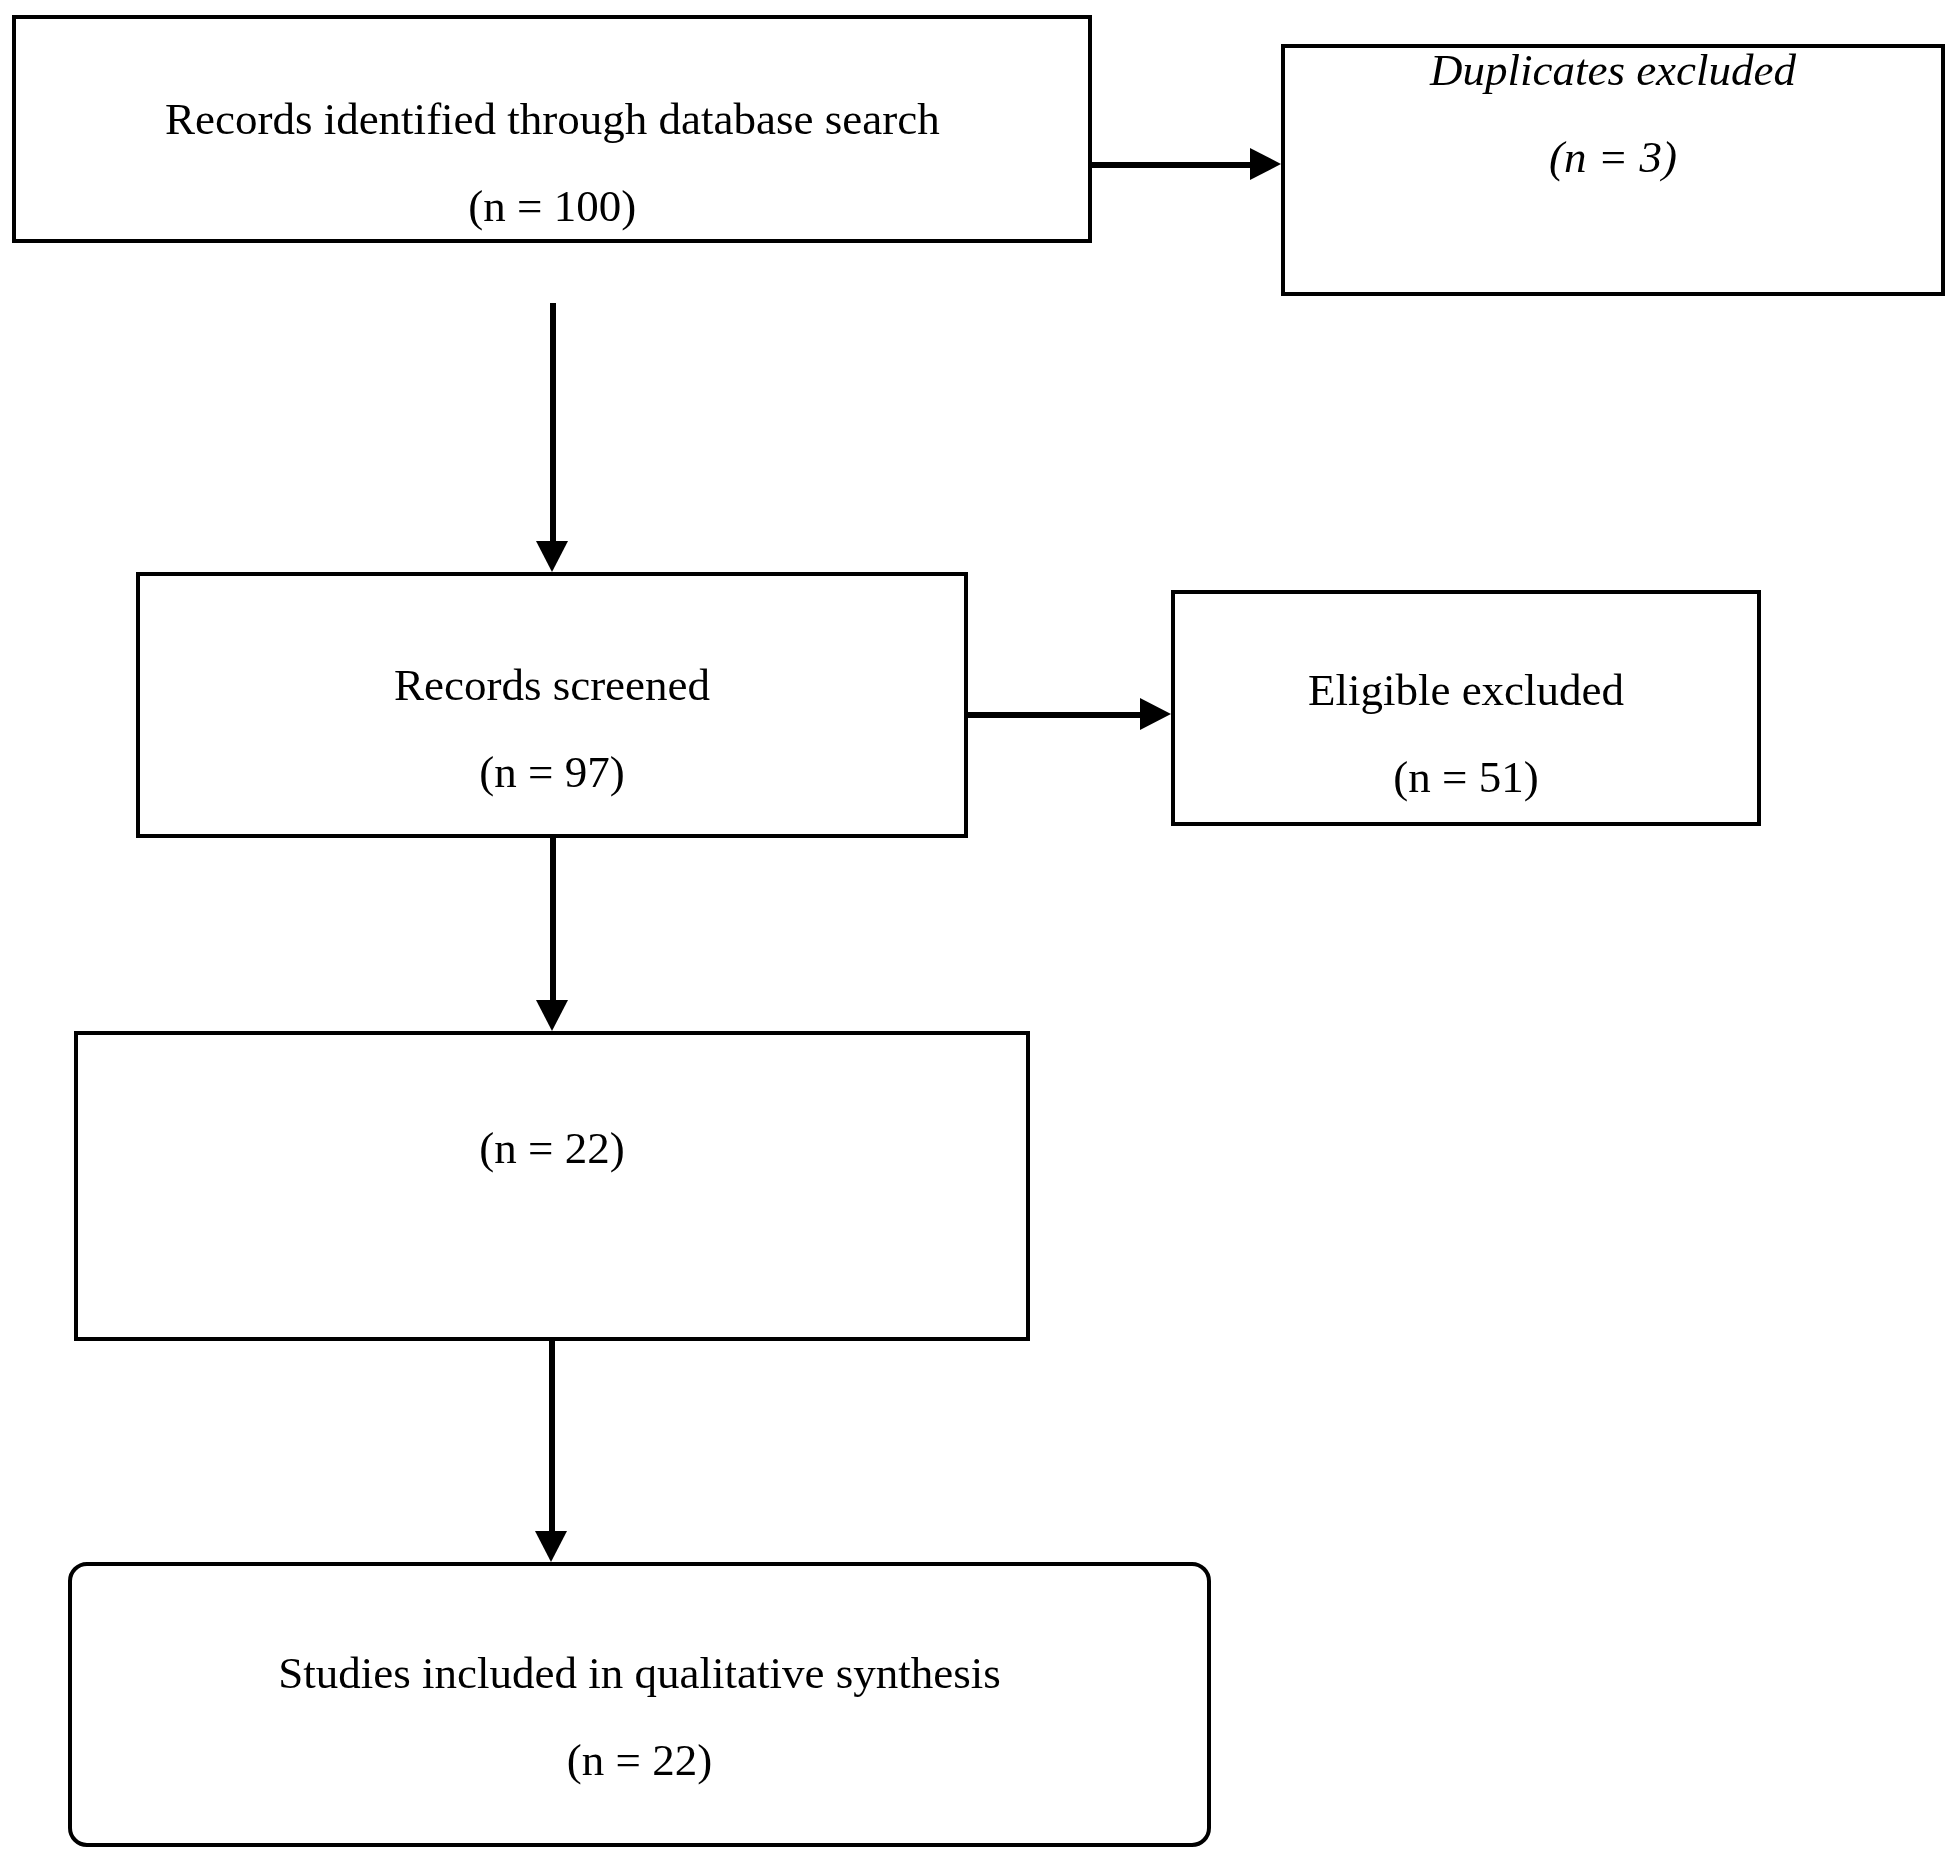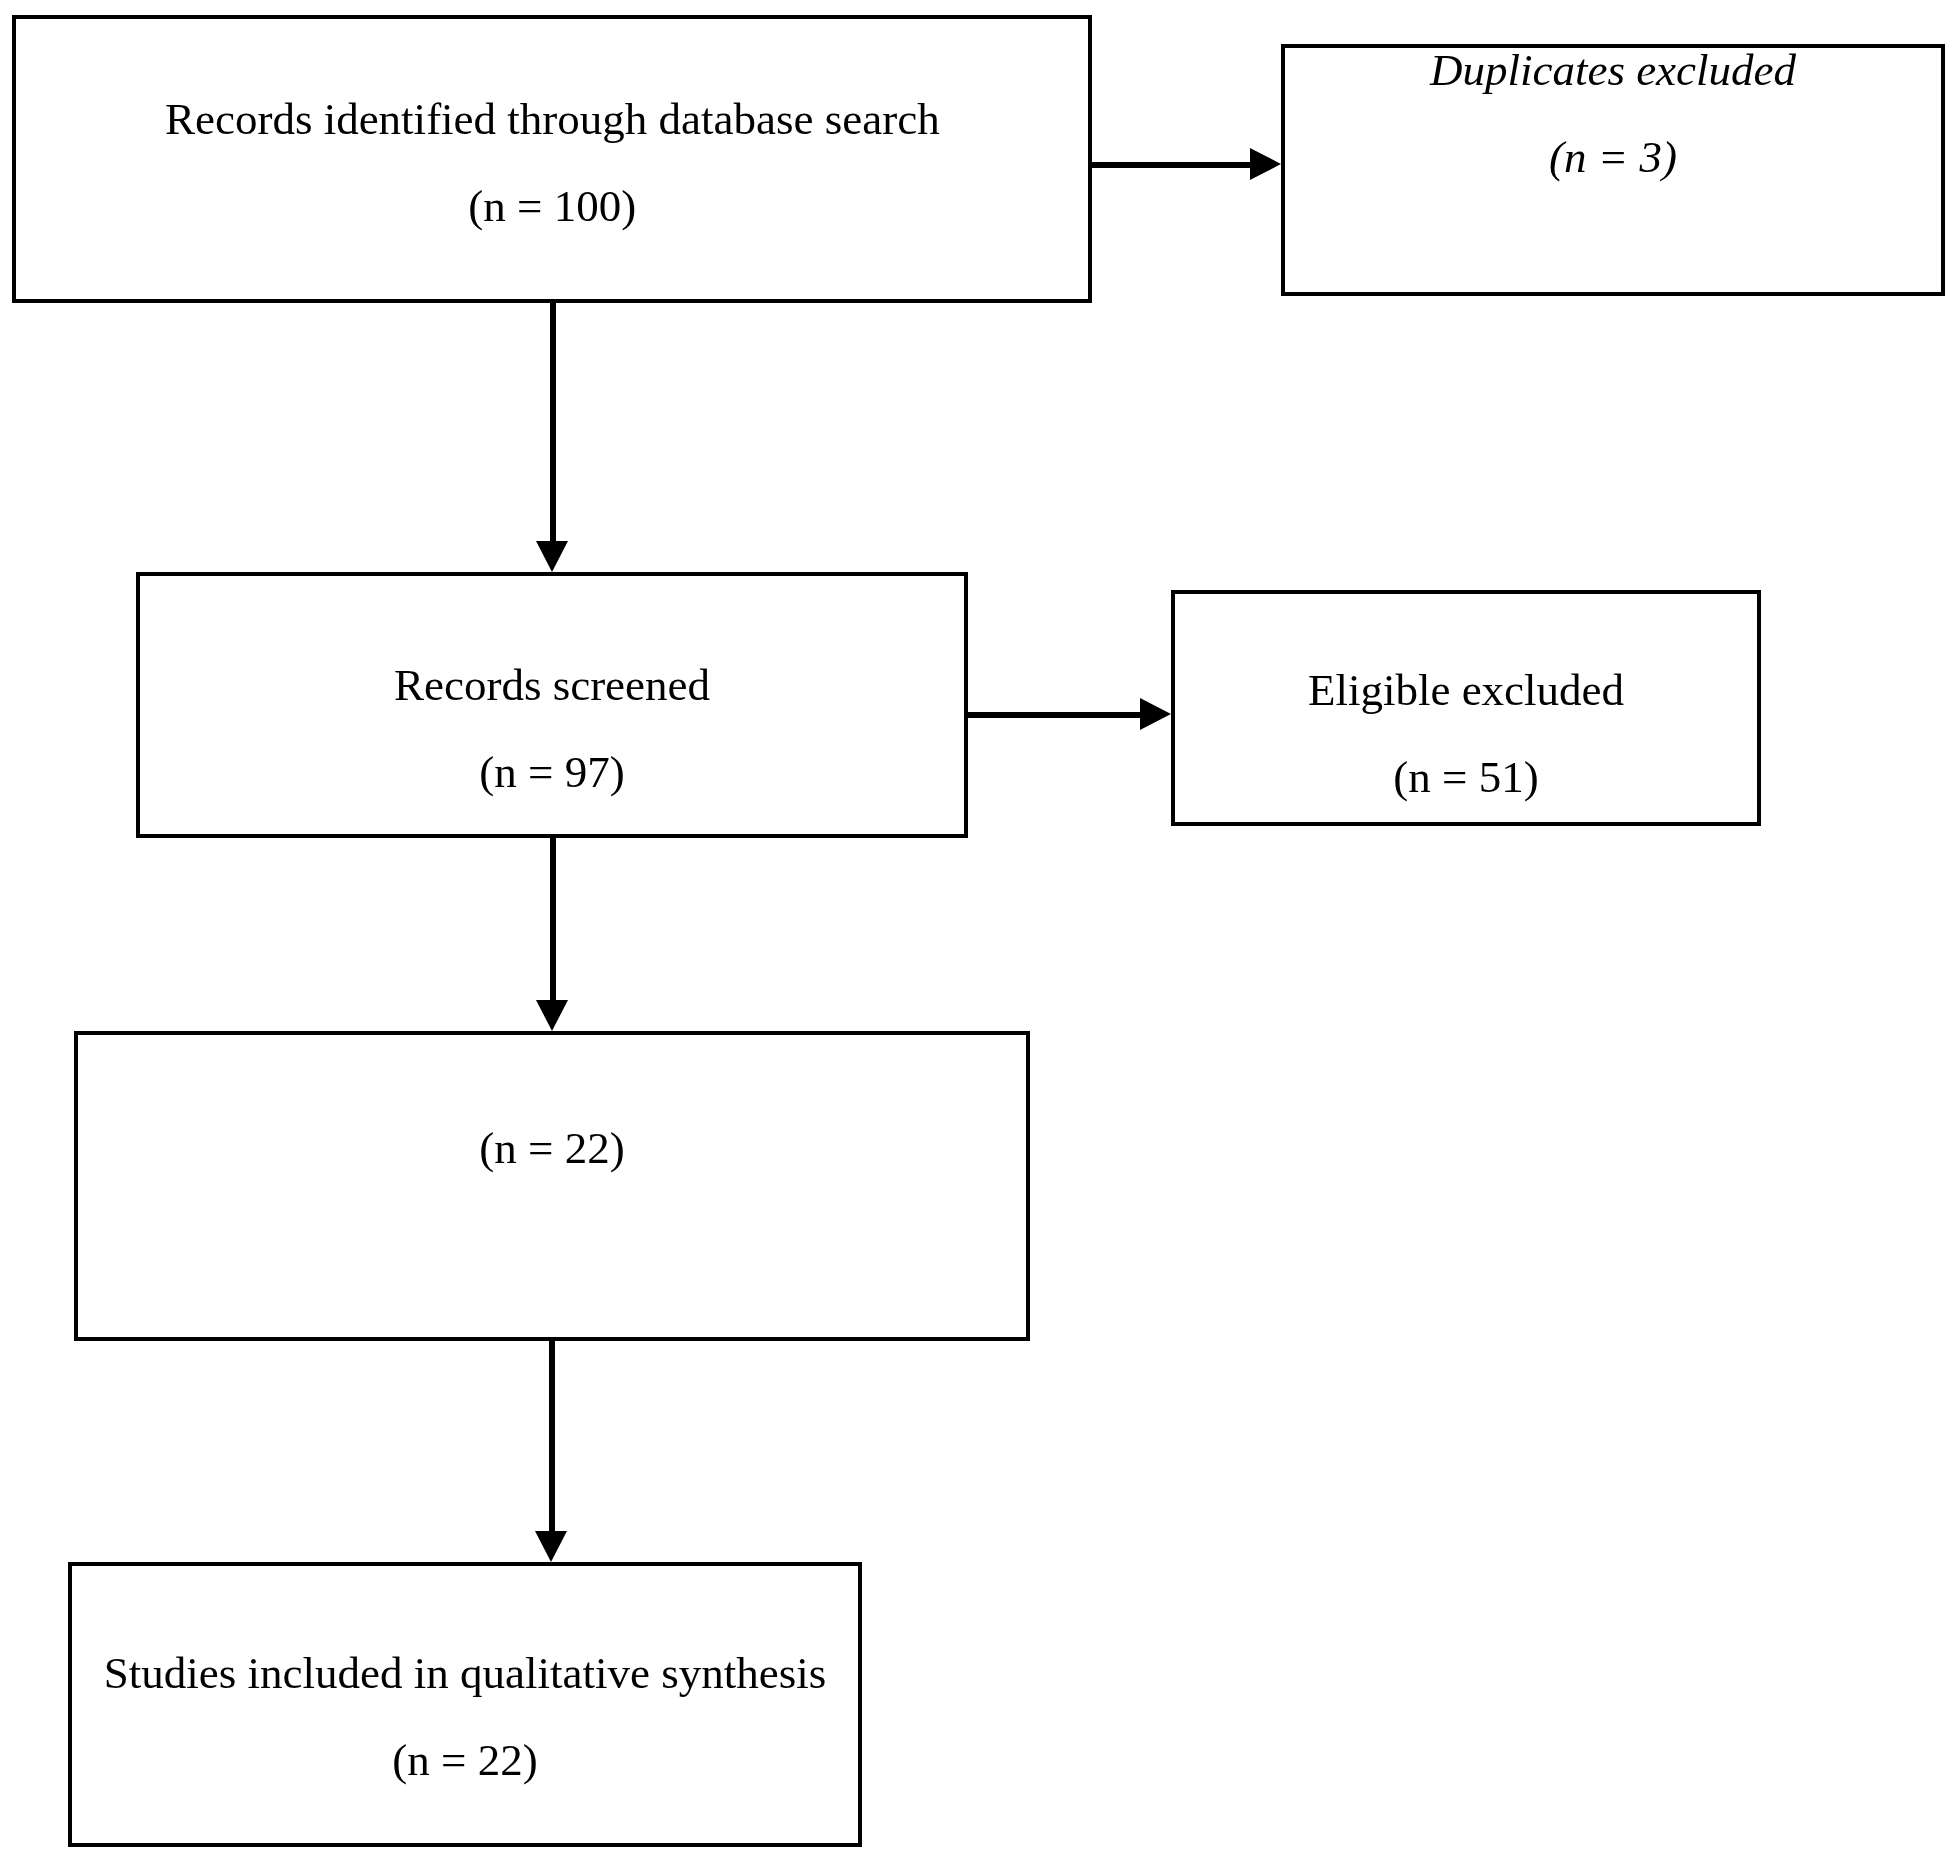--- a/index.html
+++ b/index.html
@@ -19,26 +19,26 @@
     display:flex;
     flex-direction:column;
     align-items:center;
     row-gap:42px;
     font-size:45px;
     line-height:1;
     text-align:center;
   }
   .box span{white-space:nowrap;}
   
-  .b1{left:12.3px;   top:14.7px;   width:1080px; height:288px; padding-top:78px;}
+  .b1{left:12.3px;   top:14.7px;   width:1080px; height:228px; padding-top:78px;}
   .b2{left:1281px; top:44px;   width:664px; height:252px; font-style:italic;}
   .b3{left:136px;  top:572px;  width:832px; height:266px; padding-top:87px;}
   .b4{left:1171px; top:590px;  width:590px;  height:236px; padding-top:74px;}
   .b5{left:74px;  top:1031px; width:956px; height:310px; padding-top:91px;}
-  .b6{left:68px;  top:1562px; width:794px; height:285px; padding-top:85px;}
+  .b6{left:68px;  top:1562px; width:1143px; height:285px; padding-top:85px;border-radius:19px;}
 
   .arrow{position:absolute;}
   .arrow .shaft{position:absolute;background:#000000;}
   .arrow .head{position:absolute;width:0;height:0;}
 
   .h-arrow .shaft{top:13.5px;left:0;right:27px;height:6.1px;}
   .h-arrow .head{
     right:0;top:0;
     border-top:16.6px solid transparent;
     border-bottom:16.6px solid transparent;

